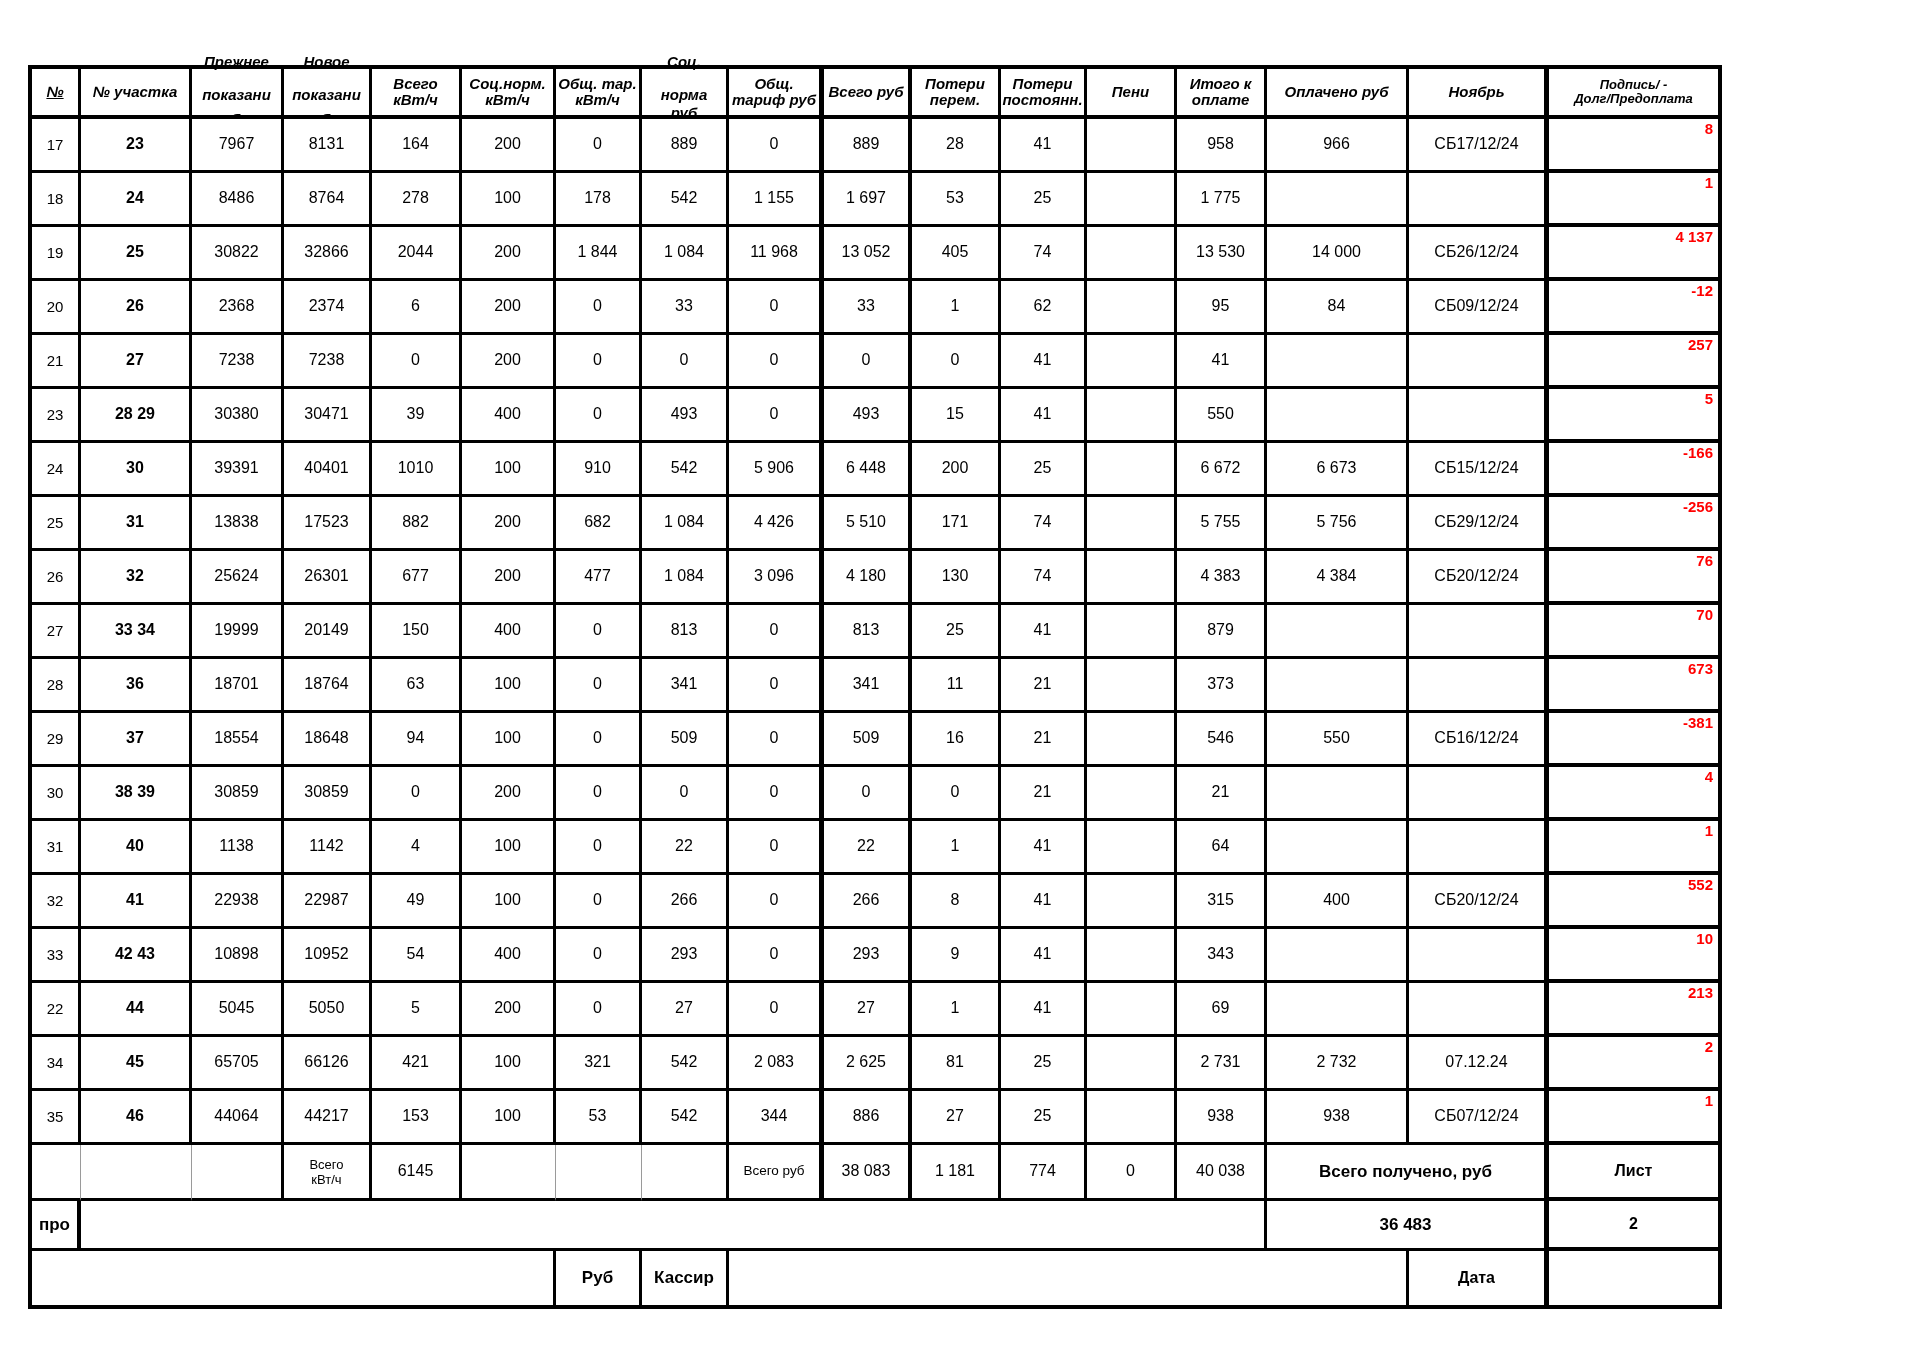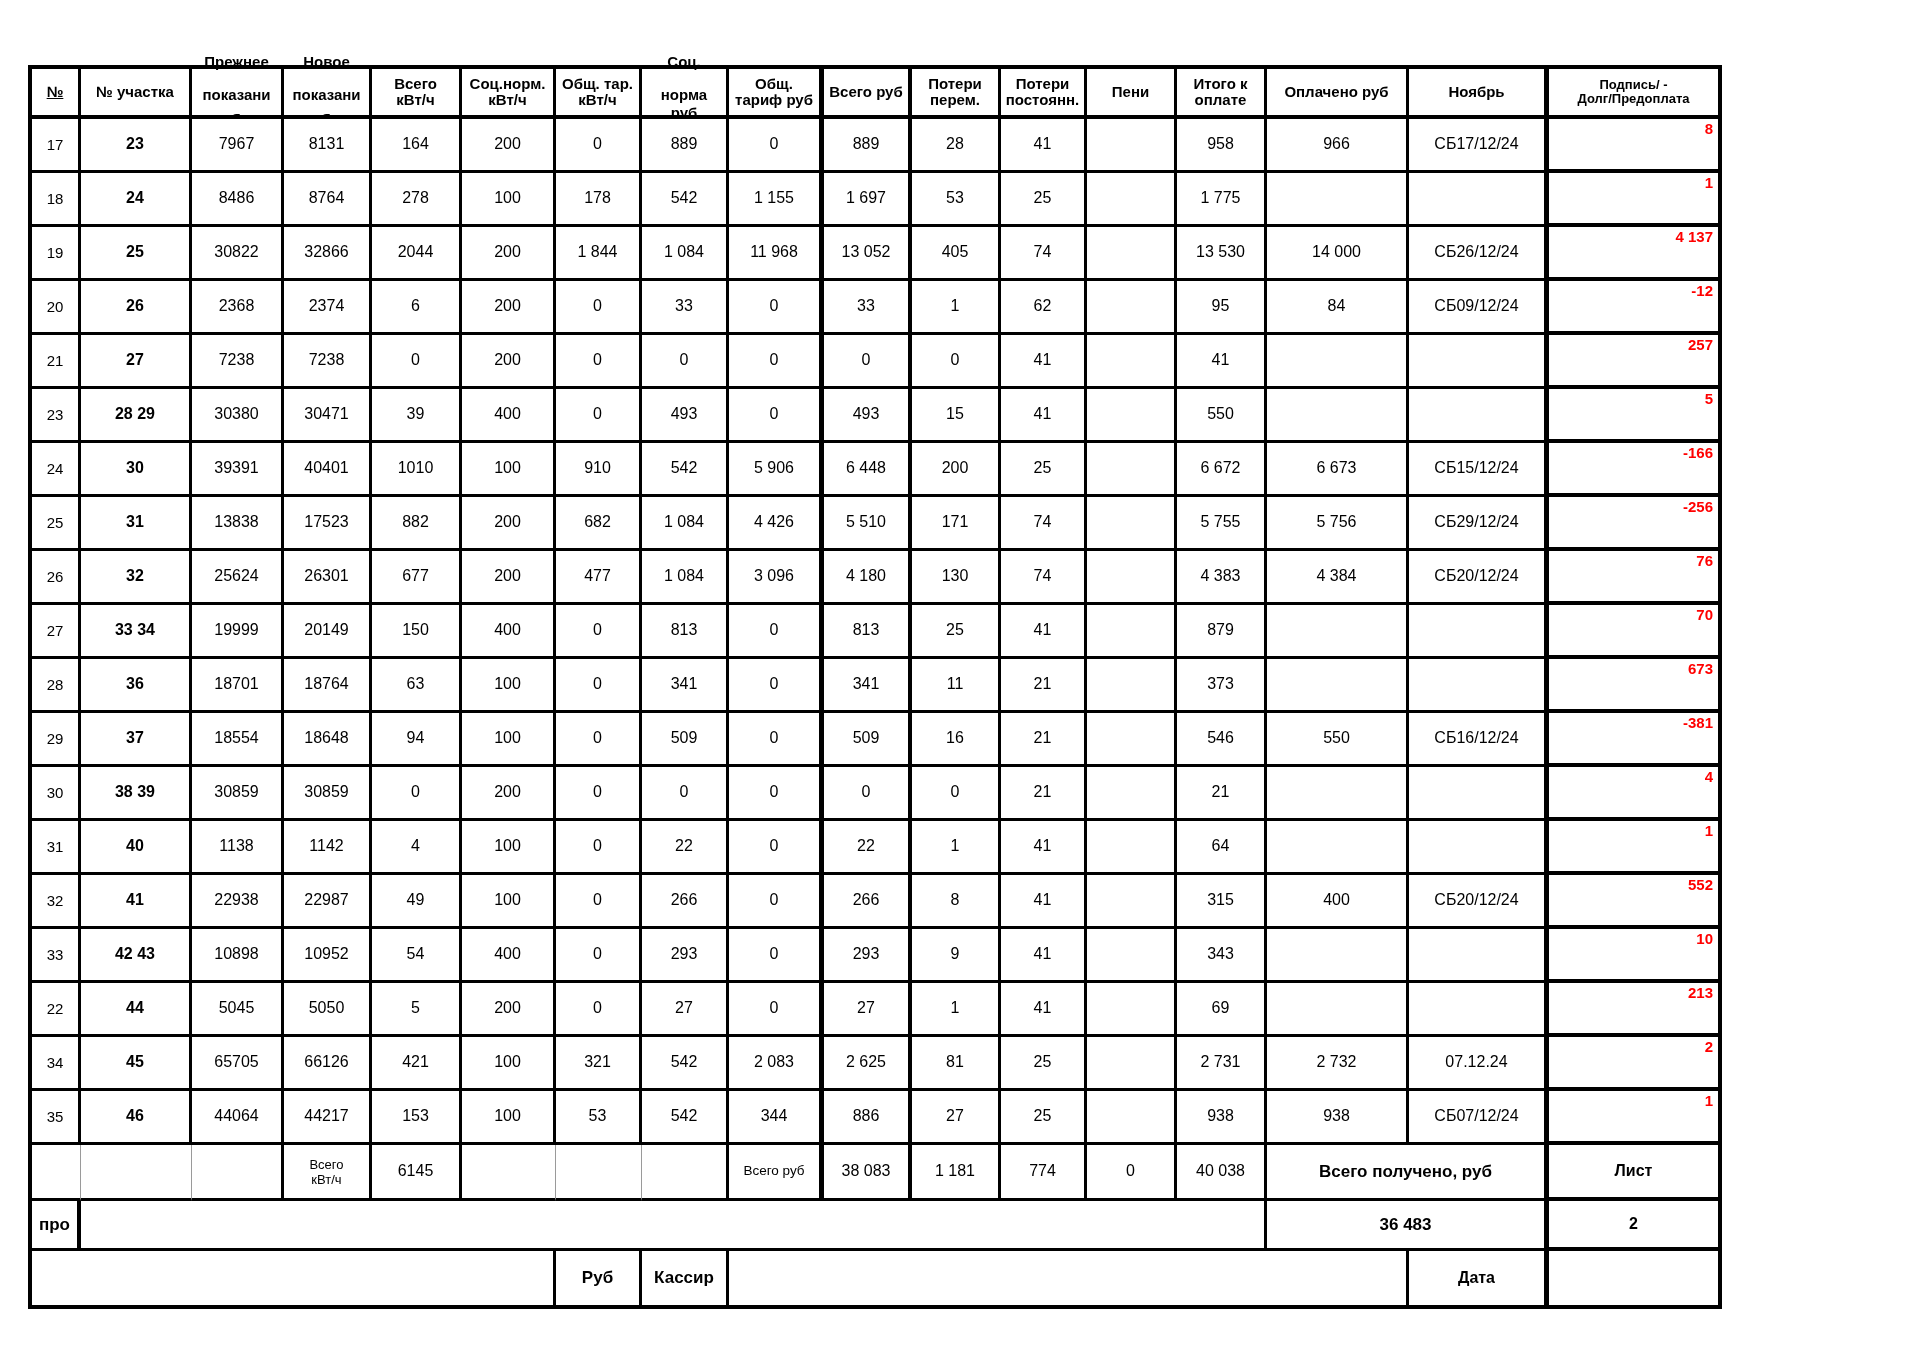--- a/index.html
+++ b/index.html
@@ -14,21 +14,21 @@
     background:#fff;
   }
   .cell{
     border-right:3px solid #000;
     border-bottom:3px solid #000;
     display:flex;align-items:center;justify-content:center;
     font-size:16px;line-height:1.05;text-align:center;
     position:relative;background:#fff;
     box-sizing:border-box;
   }
-  .hd{font-weight:bold;font-size:15px;border-bottom:4px solid #000;white-space:pre-line;}
+  .hd{font-weight:bold;font-size:15px;border-bottom:4px solid #000;white-space:pre-line;font-style:italic;}
   .hd.small{font-size:13px;align-items:center;}
   .hd .u{text-decoration:underline;}
   .hd.ovf{overflow:visible;}
   .hd.ovf .in{position:absolute;left:0;right:0;top:-24px;line-height:33px;text-align:center;white-space:pre-line;}
   .hd.ovf .tail{position:absolute;left:0;right:0;bottom:0;height:5px;overflow:hidden;line-height:14px;text-align:center;}
   .hd.ovf .tail.t8{height:9px;}
 
   .num{font-size:15px;}
   .plot{font-weight:bold;}
   .c10{border-left:2px solid #000;border-right:4px solid #000;}

